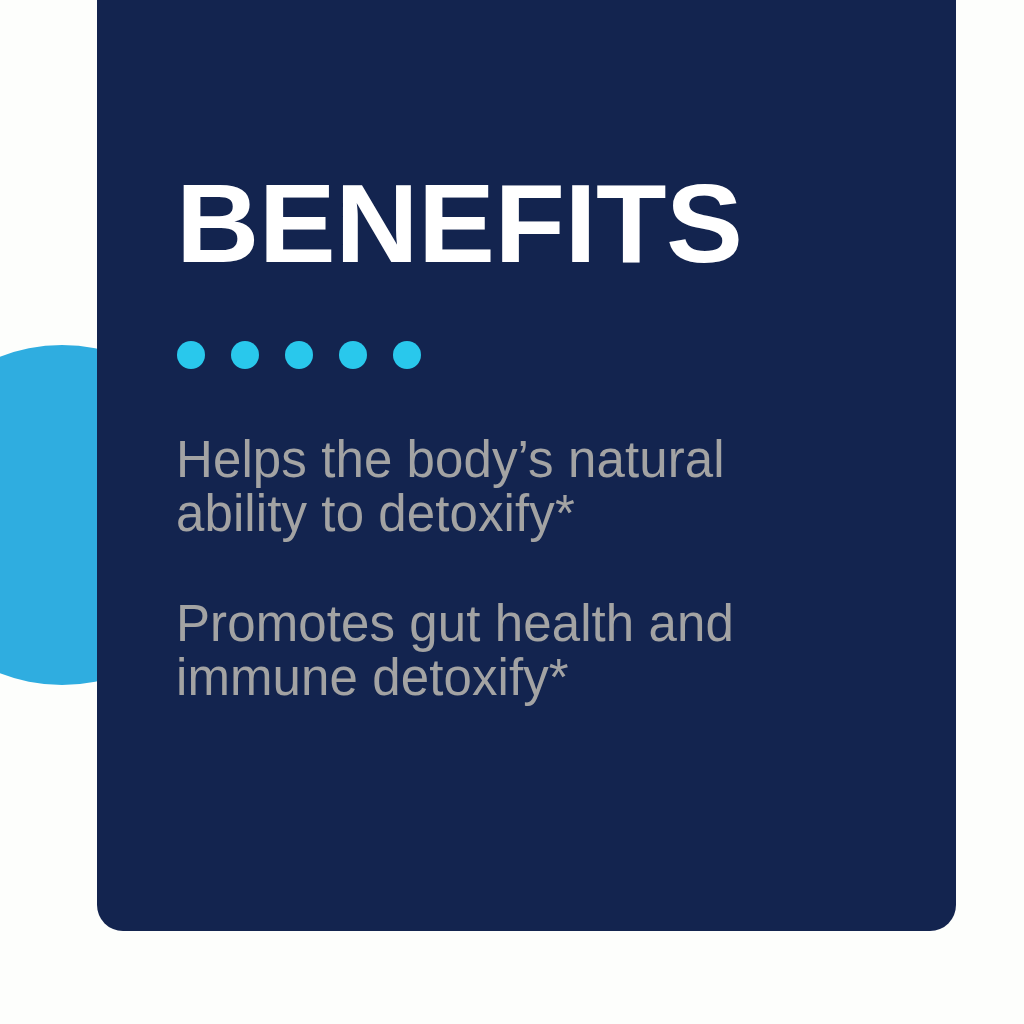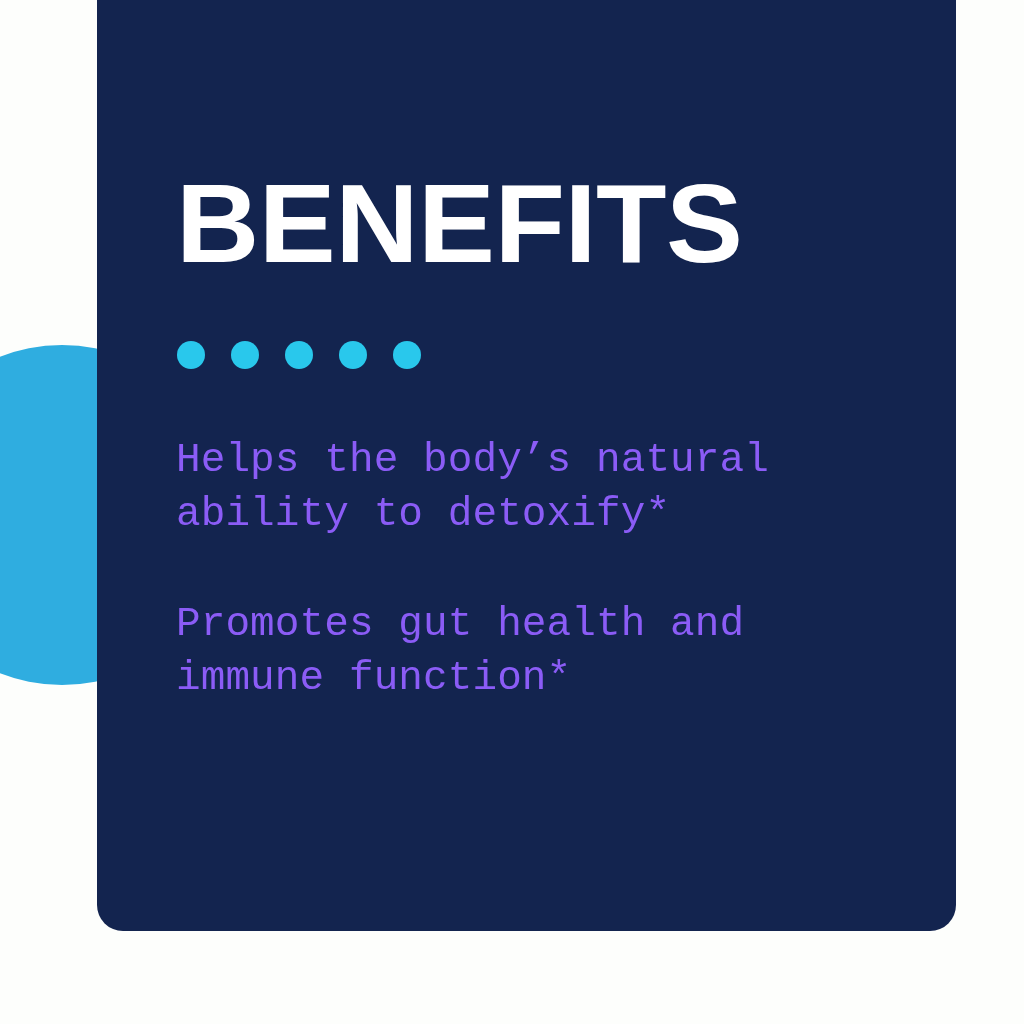--- a/index.html
+++ b/index.html
@@ -93,24 +93,24 @@
     position: absolute;
     left: 0;
     top: 433px;
     width: 680px;
     margin: 0;
     padding: 0;
     list-style: none;
   }
 
   .benefit-item {
-    color: #8b5cf6;
-    font-family: Liberation Mono, monospace;
+    color: #a3a3a3;
+    font-family: Liberation Sans, sans-serif;
     font-weight: 400;
-    font-size: 41px;
+    font-size: 51px;
     line-height: 54px;
     letter-spacing: 0.1px;
     margin: 0 0 56px 0;
   }
 
   .benefit-item:last-child {
     margin-bottom: 0;
   }
 </style>
 </head>
@@ -128,19 +128,19 @@
       <div class="dot-row">
         <span class="dot"></span>
         <span class="dot"></span>
         <span class="dot"></span>
         <span class="dot"></span>
         <span class="dot"></span>
       </div>
 
       <ul class="benefit-list">
         <li class="benefit-item">Helps the body’s natural ability to detoxify*</li>
-        <li class="benefit-item">Promotes gut health and immune function*</li>
+        <li class="benefit-item">Promotes gut health and immune detoxify*</li>
       </ul>
 
     </div>
   </div>
 
 </div>
 
 </body></html>

